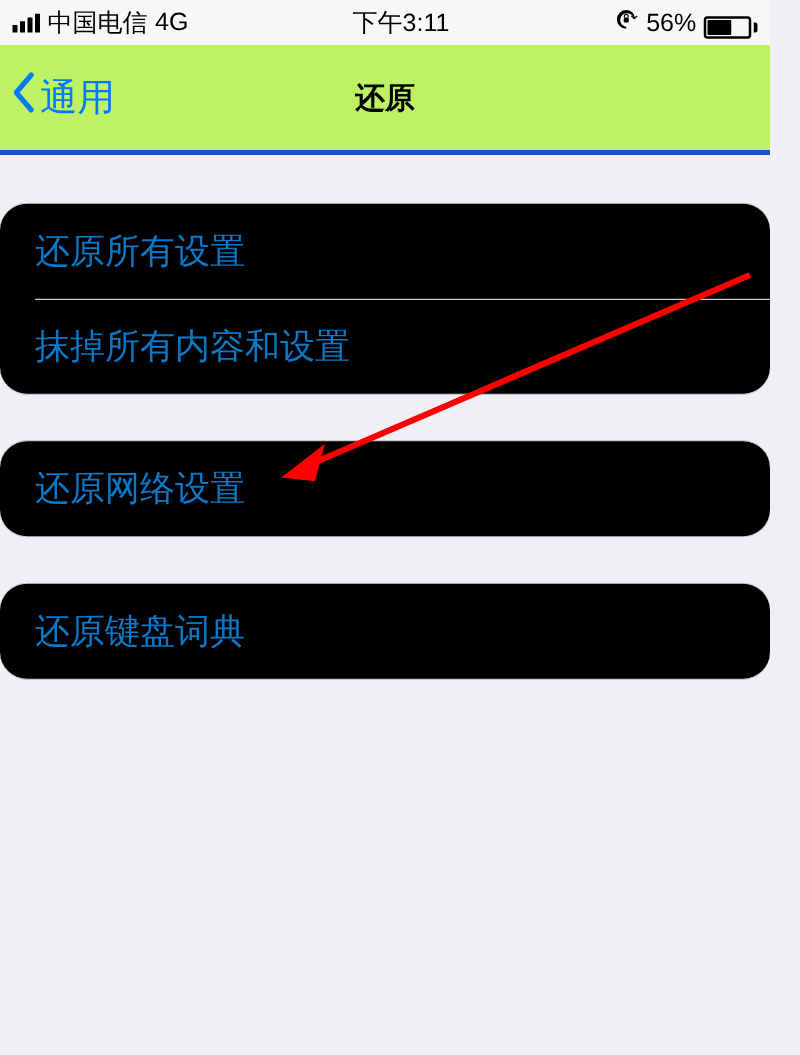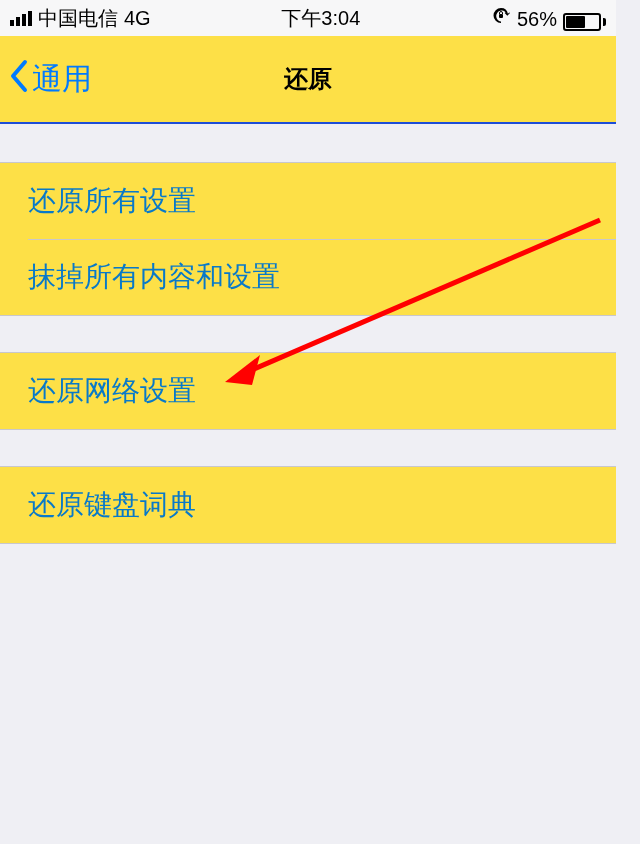--- a/index.html
+++ b/index.html
@@ -15,27 +15,27 @@
   .signal-bars span:nth-child(1){height:6px}
   .signal-bars span:nth-child(2){height:9px}
   .signal-bars span:nth-child(3){height:12px}
   .signal-bars span:nth-child(4){height:15px}
   .battery { display: inline-flex; align-items: center; }
   .battery-body { width: 38px; height: 18px; border: 2px solid #000; border-radius: 3px; position: relative; }
   .battery-fill { position: absolute; left: 1px; top: 1px; bottom: 1px; width: 56%; background: #000; border-radius: 1px;}
   .battery-tip { width: 3px; height: 8px; background: #000; margin-left: 2px; border-radius: 0 2px 2px 0;}
 
   
-  .nav-bar { position: absolute; top: 36px; left: 0; right: 0; height: 88px; background: #fde047; border-bottom: 2px solid #1d4ed8; display: flex; align-items: center; justify-content: center; }
+  .nav-bar { position: absolute; top: 36px; left: 0; right: 0; height: 88px; background: #bef264; border-bottom: 4px solid #1d4ed8; display: flex; align-items: center; justify-content: center; }
   .nav-back { position: absolute; left: 8px; top: 0; bottom: 0; display: flex; align-items: center; color: #007aff; font-size: 30px; }
   .nav-back .chev { margin-right: 2px; }
   .nav-title { font-size: 24px; font-weight: 600; color: #000; }
 
   
-  .group { position: absolute; left: 0; right: 0; background: #fde047; border-top: 1px solid #c8c7cc; border-bottom: 1px solid #c8c7cc; }
+  .group { position: absolute; left: 0; right: 0; background: #000000; border-top: 1px solid #c8c7cc; border-bottom: 1px solid #c8c7cc; border-radius: 22px; }
   .row { height: 76px; display: flex; align-items: center; padding: 0 28px; position: relative; }
   .row + .row::before { content: ""; position: absolute; left: 28px; right: 0; top: 0; height: 1px; background: #c8c7cc; }
   .row-label { color: #0879c9; font-size: 28px; font-weight: 400; }
   .row-chevron { position: absolute; right: 24px; top: 50%; transform: translateY(-50%); width: 34px; height: 34px; border-radius: 50%; background: #e5e5ea; display: flex; align-items: center; justify-content: center; color: #c7c7cc; }
 
   .group1 { top: 162px; }
   .group2 { top: 352px; }
   .group3 { top: 466px; text-align: center; }
 
   
@@ -52,21 +52,21 @@
     <div class="status-left">
       <span class="signal-bars">
           <span></span>
           <span></span>
           <span></span>
           <span></span>
         </span>
       <span>中国电信</span>
       <span>4G</span>
     </div>
-    <div>下午3:04</div>
+    <div>下午3:11</div>
     <div class="status-right">
       <span class="lock-icon">
         <svg width="20" height="20" viewBox="0 0 20 20">
             <path d="M10 2a7 7 0 0 1 6.9 5.7l1.4-1.3.7.7-2.7 2.6L13.7 7l.7-.7 1.2 1.2A5.5 5.5 0 1 0 10 15.5V17a7 7 0 1 1 0-15z" fill="#000"></path>
             <rect x="8" y="8" width="4" height="4" rx="1" fill="#000"></rect>
             <path d="M8.5 8V7a1.5 1.5 0 1 1 3 0v1" stroke="#000" stroke-width="1" fill="none"></path>
           </svg>
       </span>
       <span>56%</span>
       <span class="battery">

